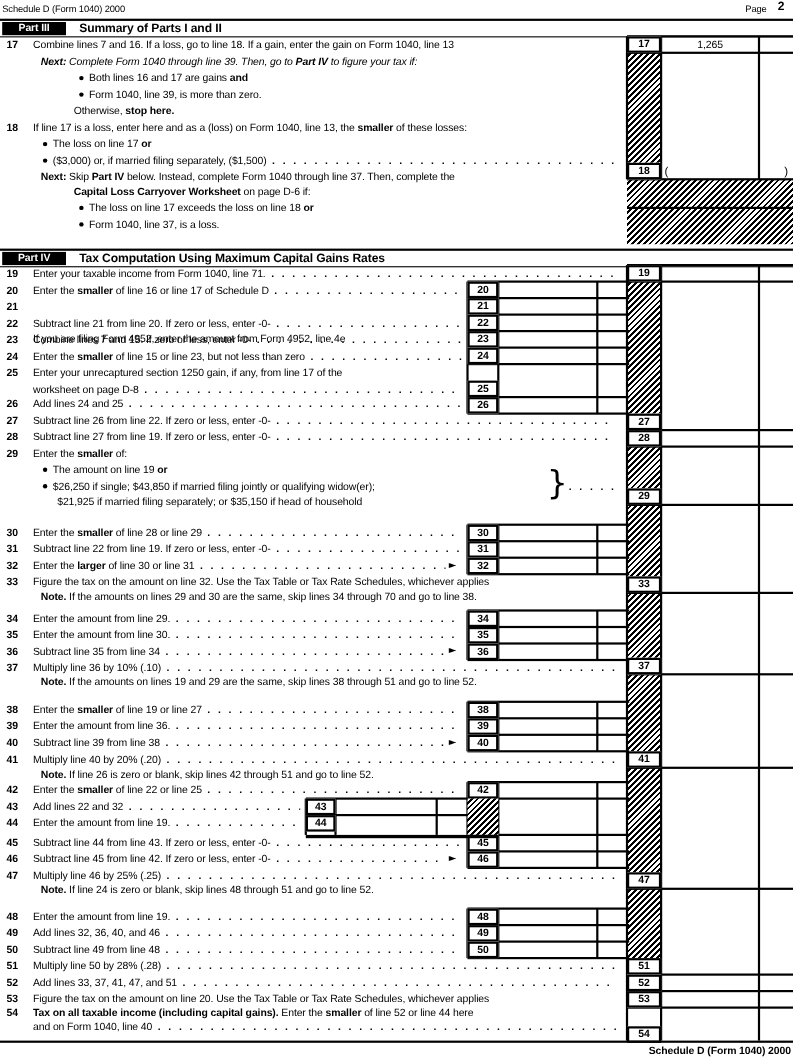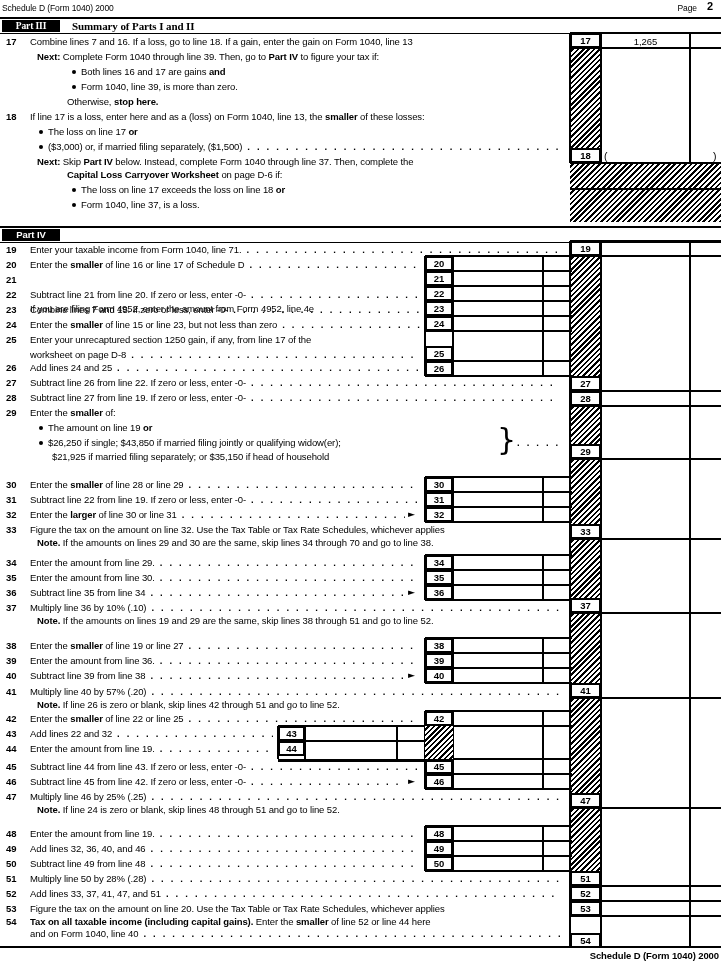--- a/index.html
+++ b/index.html
@@ -33,27 +33,28 @@
 </style>
 </head>
 <body>
 
 <div class="page">
 
   <div class="hdr" style="left:2px;top:3px;">Schedule D (Form 1040) 2000</div>
   <div class="hdr" style="right:24px;top:3px;left:auto;position:absolute;">Page</div>
   <div class="hdr b" style="right:8px;top:1px;left:auto;position:absolute;font-size:11px;">2</div>
 
-  <div class="partbar" style="top:17px;font-family:Liberation Serif, serif;">
+  <div class="partbar" style="top:17px;">
     <div class="partlabel">Part III</div>
     <div class="parttitle">Summary of Parts I and II</div>
   </div>
 
   <div class="partbar" style="top:226px;">
     <div class="partlabel">Part IV</div>
+    <div class="parttitle">Tax Computation Using Maximum Capital Gains Rates</div>
   </div>
 
   <div id="grid-layer">
       <div class="hatch" style="left: 570px; top: 163px; width: 151px; height: 59px;"></div>
       <div class="hline" style="left: 570px; top: 188px; width: 151px;"></div>
       <div class="hatch" style="left: 570px; top: 48px; width: 31px; height: 100px;"></div>
       <div class="hatch" style="left: 570px; top: 256px; width: 31px; height: 120px;"></div>
       <div class="hatch" style="left: 570px; top: 406px; width: 31px; height: 38px;"></div>
       <div class="hatch" style="left: 570px; top: 459px; width: 31px; height: 65px;"></div>
       <div class="hatch" style="left: 570px; top: 539px; width: 31px; height: 59px;"></div>
@@ -211,21 +212,21 @@
       <div class="numbox" style="left: 278px; top: 726px; width: 27px; height: 15px;">43</div>
       <div class="cell" style="left: 305px; top: 726px; width: 120px; height: 15px;"></div>
       <div class="hline" style="left: 278px; top: 740px; width: 147px;"></div>
       <div class="numbox" style="left: 278px; top: 741px; width: 27px; height: 15px;">44</div>
       <div class="cell" style="left: 305px; top: 741px; width: 120px; height: 18px;"></div>
       <div class="hline thick" style="left: 278px; top: 759px; width: 175px;"></div>
     </div>
   <div id="lines-layer">
       <div class="row" style="left: 30px; top: 36px;"><span>Combine lines 7 and 16. If a loss, go to line 18. If a gain, enter the gain on Form 1040, line 13</span></div>
       <div class="num" style="left: 6px; top: 36px;">17</div>
-      <div class="row" style="left: 37px; top: 51px;"><span class="b">Next: </span><span>Complete Form 1040 through line 39. Then, go to </span><span class="b">Part IV</span><span> to figure your tax if:</span></div>
+      <div class="row" style="left: 37px; top: 51px; font-style: italic;"><span class="b">Next: </span><span>Complete Form 1040 through line 39. Then, go to </span><span class="b">Part IV</span><span> to figure your tax if:</span></div>
       <div class="row" style="left: 72px; top: 66px;"><span class="bullet"></span><span>Both lines 16 and 17 are gains </span><span class="b">and</span></div>
       <div class="row" style="left: 72px; top: 81px;"><span class="bullet"></span><span>Form 1040, line 39, is more than zero.</span></div>
       <div class="row" style="left: 67px; top: 96px;"><span>Otherwise, </span><span class="b">stop here.</span></div>
       <div class="row" style="left: 30px; top: 111px;"><span>If line 17 is a loss, enter here and as a (loss) on Form 1040, line 13, the </span><span class="b">smaller</span><span> of these losses:</span></div>
       <div class="num" style="left: 6px; top: 111px;">18</div>
       <div class="row" style="left: 39px; top: 126px;"><span class="bullet"></span><span>The loss on line 17 </span><span class="b">or</span></div>
       <div class="row clip" style="left: 39px; top: 141px; width: 526px;"><span class="bullet"></span><span>($3,000) or, if married filing separately, ($1,500)</span><span class="dots">................................................................................</span></div>
       <div class="row" style="left: 37px; top: 156px;"><span class="b">Next: </span><span>Skip </span><span class="b">Part IV</span><span> below. Instead, complete Form 1040 through line 37. Then, complete the</span></div>
       <div class="row" style="left: 67px; top: 169px;"><span class="b">Capital Loss Carryover Worksheet</span><span> on page D-6 if:</span></div>
       <div class="row" style="left: 72px; top: 184px;"><span class="bullet"></span><span>The loss on line 17 exceeds the loss on line 18 </span><span class="b">or</span></div>
@@ -278,21 +279,21 @@
       <div class="row clip" style="left: 30px; top: 602px; width: 530px;"><span>Multiply line 36 by 10% (.10)</span><span class="dots">................................................................................</span></div>
       <div class="num" style="left: 6px; top: 602px;">37</div>
       <div class="row" style="left: 37px; top: 615px;"><span class="b">Note.</span><span> If the amounts on lines 19 and 29 are the same, skip lines 38 through 51 and go to line 52.</span></div>
       <div class="row clip" style="left: 30px; top: 640px; width: 390px;"><span>Enter the </span><span class="b">smaller</span><span> of line 19 or line 27</span><span class="dots">................................................................................</span></div>
       <div class="num" style="left: 6px; top: 640px;">38</div>
       <div class="row clip" style="left: 30px; top: 655px; width: 390px;"><span>Enter the amount from line 36.</span><span class="dots">................................................................................</span></div>
       <div class="num" style="left: 6px; top: 655px;">39</div>
       <div class="row clip" style="left: 30px; top: 670px; width: 375px;"><span>Subtract line 39 from line 38</span><span class="dots">................................................................................</span></div>
       <div class="num" style="left: 6px; top: 670px;">40</div>
       <div class="arrow" style="left: 408px; top: 670px;">►</div>
-      <div class="row clip" style="left: 30px; top: 686px; width: 530px;"><span>Multiply line 40 by 57% (.20)</span><span class="dots">................................................................................</span></div>
+      <div class="row clip" style="left: 30px; top: 686px; width: 530px;"><span>Multiply line 40 by 20% (.20)</span><span class="dots">................................................................................</span></div>
       <div class="num" style="left: 6px; top: 686px;">41</div>
       <div class="row" style="left: 37px; top: 699px;"><span class="b">Note.</span><span> If line 26 is zero or blank, skip lines 42 through 51 and go to line 52.</span></div>
       <div class="row clip" style="left: 30px; top: 713px; width: 390px;"><span>Enter the </span><span class="b">smaller</span><span> of line 22 or line 25</span><span class="dots">................................................................................</span></div>
       <div class="num" style="left: 6px; top: 713px;">42</div>
       <div class="row clip" style="left: 30px; top: 728px; width: 243px;"><span>Add lines 22 and 32</span><span class="dots">................................................................................</span></div>
       <div class="num" style="left: 6px; top: 728px;">43</div>
       <div class="row clip" style="left: 30px; top: 743px; width: 243px;"><span>Enter the amount from line 19.</span><span class="dots">................................................................................</span></div>
       <div class="num" style="left: 6px; top: 743px;">44</div>
       <div class="row clip" style="left: 30px; top: 761px; width: 390px;"><span>Subtract line 44 from line 43. If zero or less, enter -0-</span><span class="dots">................................................................................</span></div>
       <div class="num" style="left: 6px; top: 761px;">45</div>

